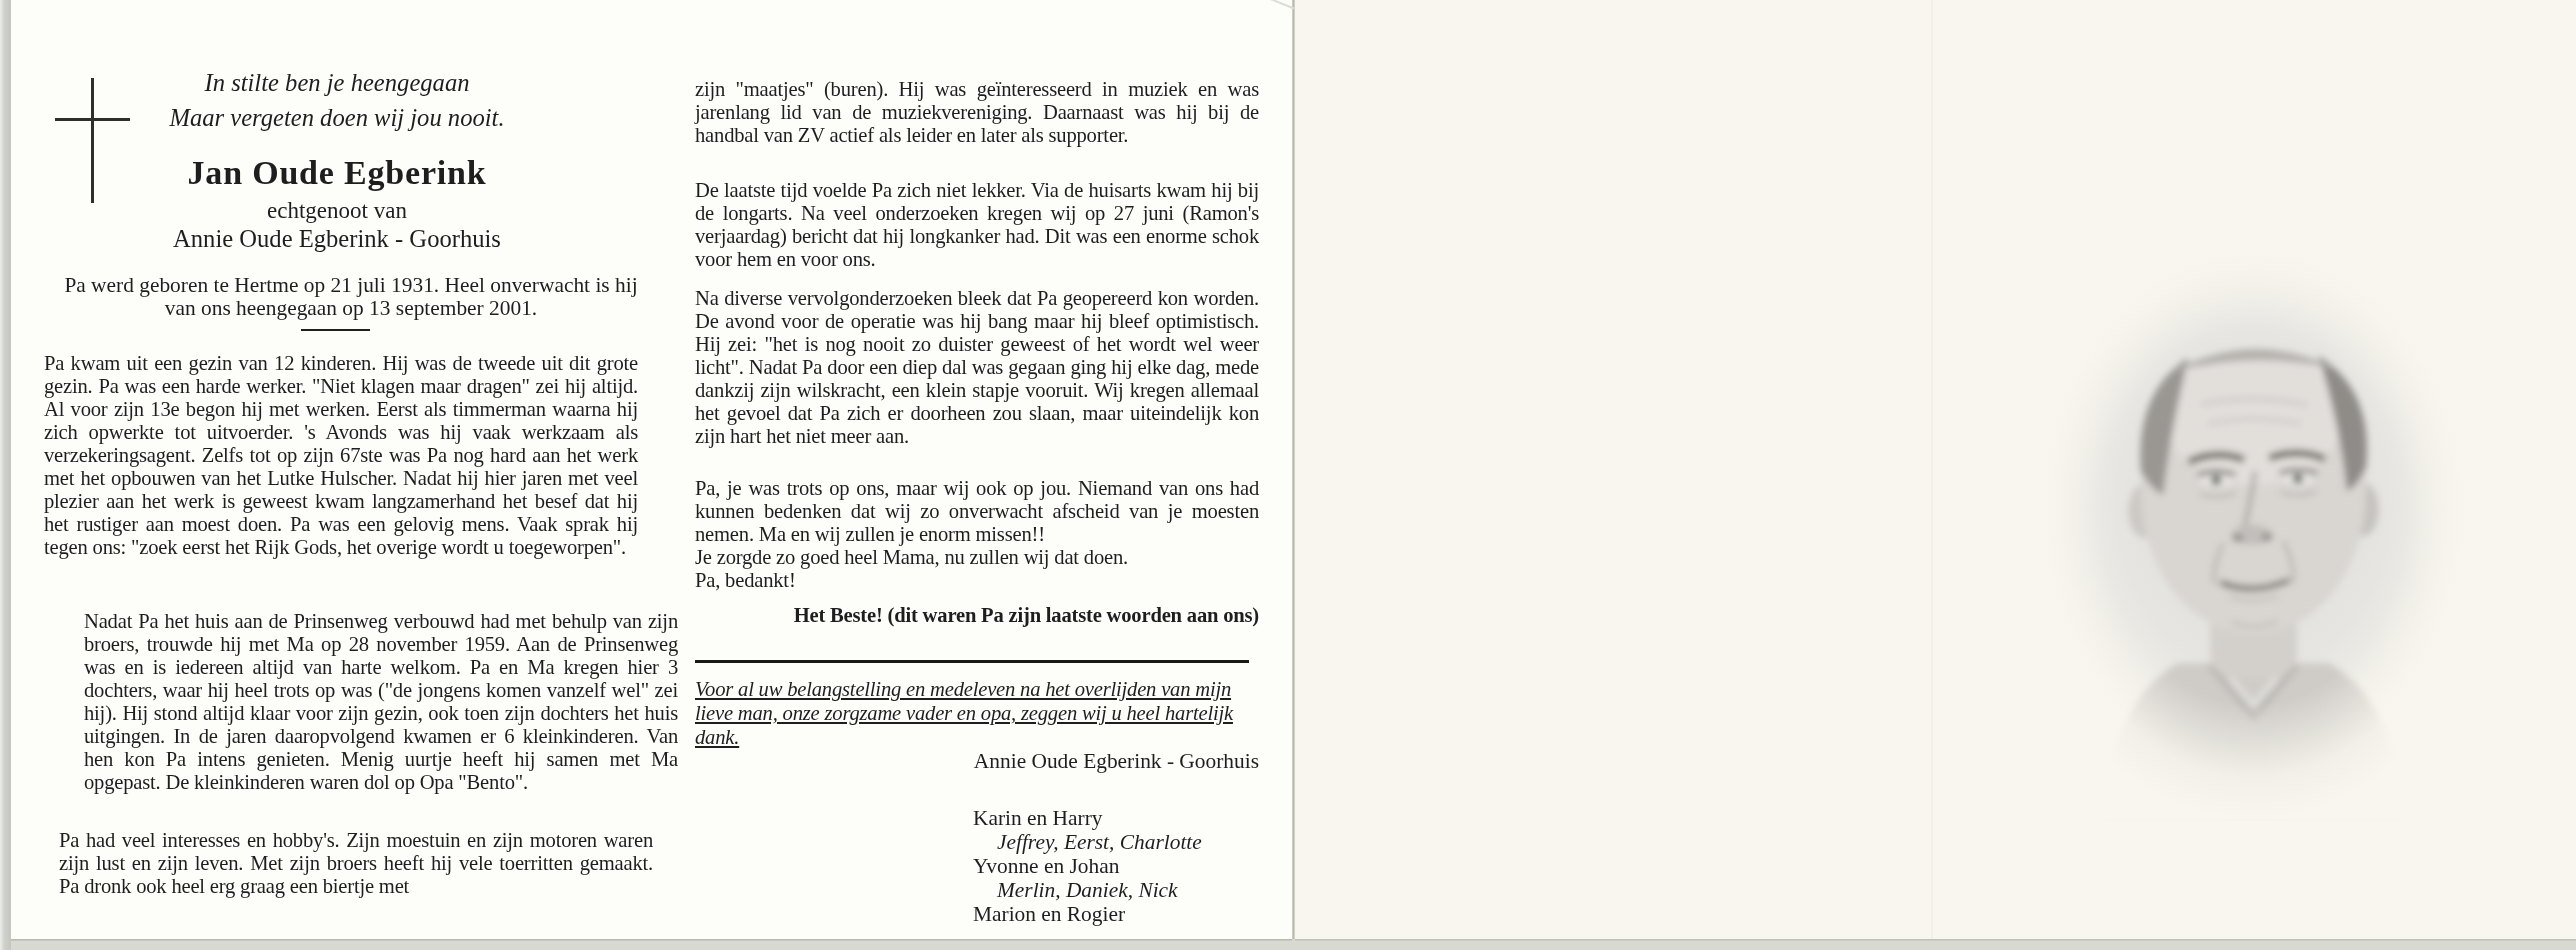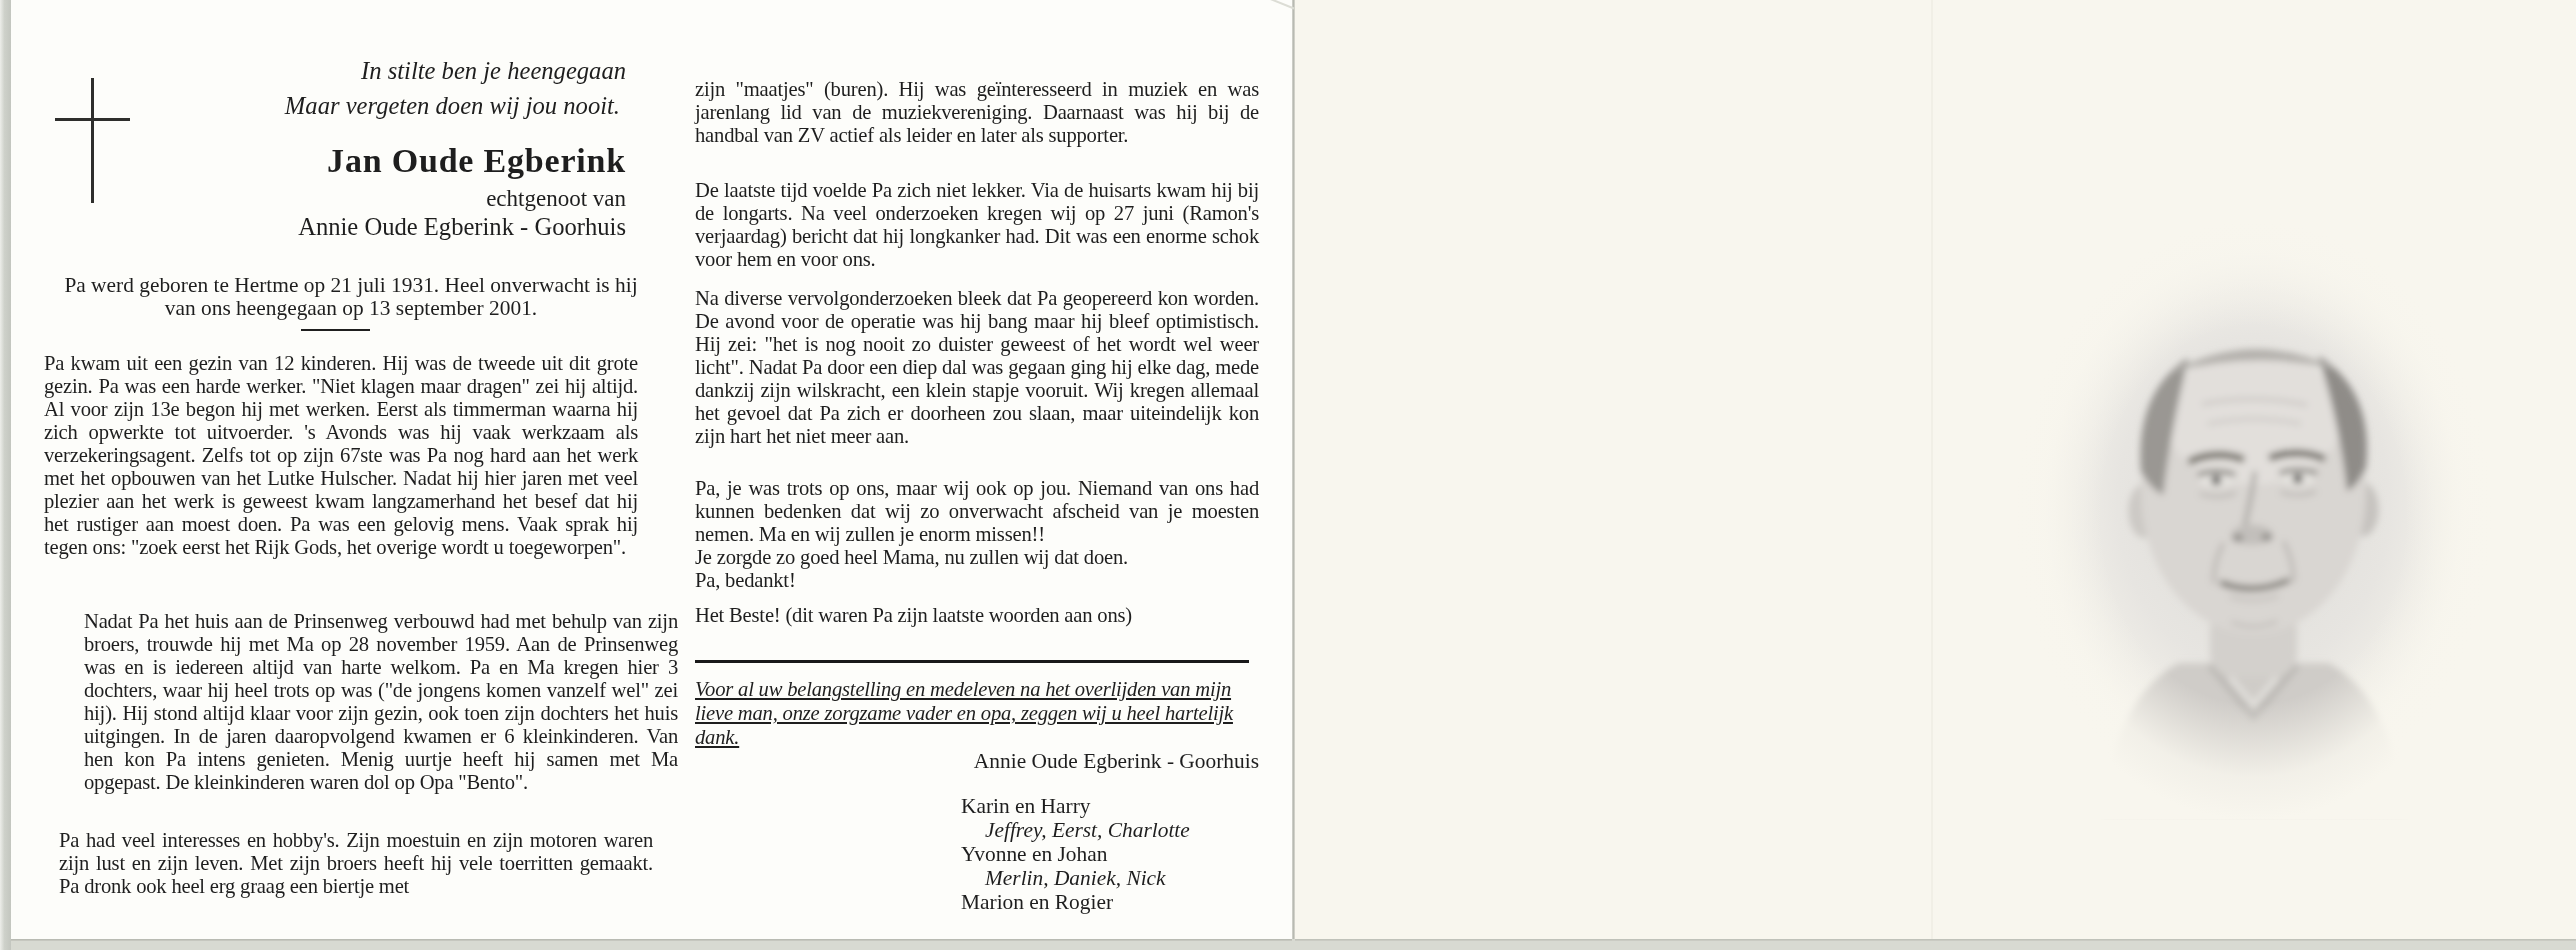--- a/index.html
+++ b/index.html
@@ -17,46 +17,46 @@
     background:linear-gradient(to right,#d6d6d0,#b5b7af 55%,#e2e0d8);}
   .panel-right{position:absolute;left:1295px;top:0;width:1281px;height:939px;background:#f8f6ee;
     box-shadow:0 1.6px 0 #c0c2ba;}
   .crease{position:absolute;left:1931px;top:0;width:2.4px;height:939px;background:#efede4;opacity:.8;}
   .notch{position:absolute;left:1266px;top:1.6px;width:28.5px;height:2.4px;background:#dcddd5;
     transform:rotate(22deg);}
 
   .cross-v{position:absolute;left:91px;top:78px;width:3.2px;height:125px;background:#2e2e2c;}
   .cross-h{position:absolute;left:55px;top:118px;width:75px;height:3.2px;background:#2e2e2c;}
 
-  .header{position:absolute;left:48px;top:56px;width:578px;text-align:right;}
+  .header{position:absolute;left:48px;top:68px;width:578px;text-align:center;}
   .epitaph{margin:0;font-style:italic;font-size:24.6px;line-height:29px;}
   .name{margin:21.4px 0 0 0;font-size:34px;line-height:40px;font-weight:bold;letter-spacing:0.8px;}
   .relation{margin:4.8px 0 0 0;font-size:23px;line-height:25px;}
   .spouse{margin:1.6px 0 0 0;font-size:24.6px;line-height:27px;}
 
   .birth{position:absolute;left:44px;top:262px;width:590px;margin:12px;
     text-align:center;font-size:21.4px;line-height:23px;}
   .divider-short{position:absolute;left:301px;top:329px;width:69px;height:2.4px;background:#1f1f1f;}
   .divider-long{position:absolute;left:695px;top:660px;width:554px;height:3.2px;background:#191919;}
 
   .para{position:absolute;margin:0;font-size:20.6px;line-height:23px;
     text-align:justify;letter-spacing:-0.2px;}
   #p1{left:44px;top:352px;width:594px;}
   #p2{left:44px;top:610px;width:594px;margin-left:40px;}
   #p3{left:44px;top:829px;width:594px;margin-left:15px;}
   #q1{left:695px;top:78px;width:564px;}
   #q2{left:695px;top:179px;width:564px;}
   #q3{left:695px;top:287px;width:564px;}
   #tribute{left:695px;top:477px;width:564px;}
-  #closing{left:695px;top:604px;width:564px;text-align:left;}
+  #closing{left:695px;top:604px;width:564px;text-align:right;font-weight:bold;}
   #thanks{left:695px;top:677px;width:564px;text-align:left;font-style:italic;line-height:24px;text-decoration:underline;}
   #signature{position:absolute;left:695px;top:749px;width:564px;margin:0;
     text-align:right;font-size:21.4px;line-height:24px;}
 
-  .family{position:absolute;left:961px;top:794px;margin:0;list-style:none;padding:0;
+  .family{position:absolute;left:961px;top:794px;margin:12px;list-style:none;padding:0;
     font-size:21.4px;line-height:24px;}
   .family li.indent{margin-left:24px;font-style:italic;}
 
   .portrait{position:absolute;left:2008px;top:210px;width:491px;height:610px;}
 </style>
 </head>
 <body>
 
 <div class="page">
 

